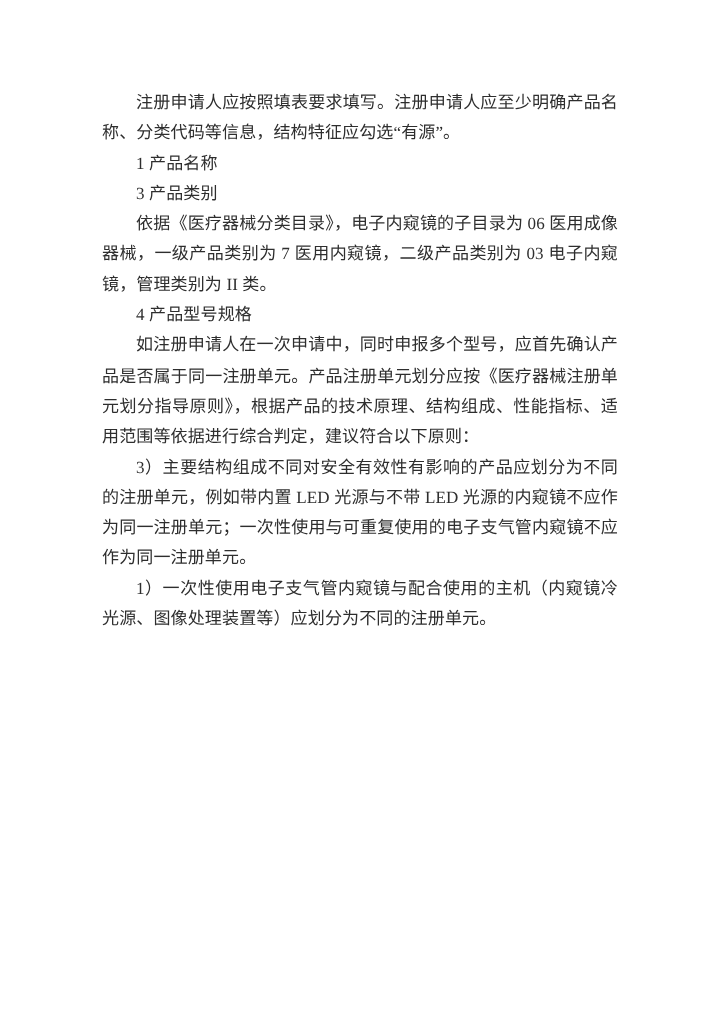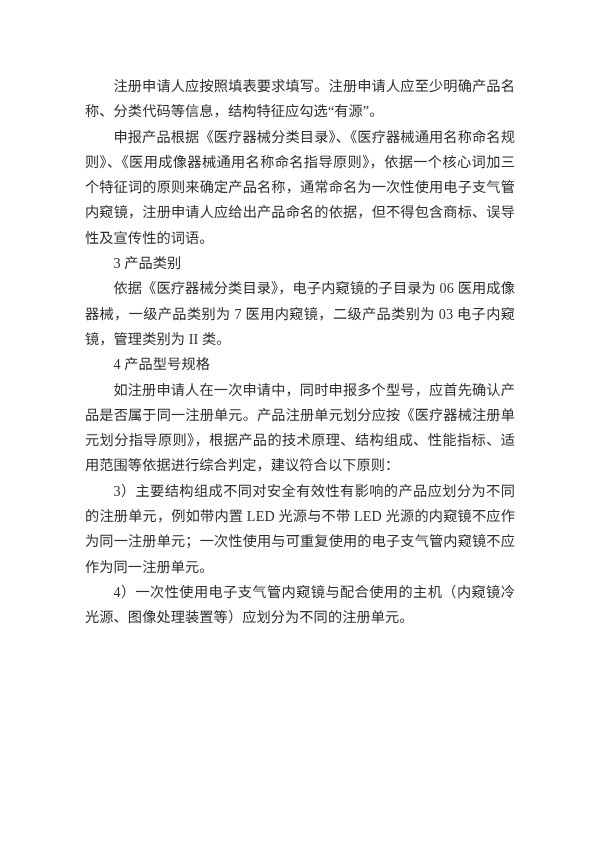--- a/index.html
+++ b/index.html
@@ -34,21 +34,21 @@
     text-indent: 2em;
     word-break: break-all;
   }
 </style>
 </head>
 <body>
 
 <div class="page" lang="zh-CN">
   <div class="content">
     <p>注册申请人应按照填表要求填写。注册申请人应至少明确产品名称、分类代码等信息，结构特征应勾选“有源”。</p>
-    <p>申报产品根据《医疗器械分类目录》、《医疗器械通用名称命名规则》、《医用成像器械通用名称命名指导原则》，依据一个核心词加三个特征词的原则来确定产品名称，通常命名为一次性使用电子支气管内窥镜，注册申请人应给出产品命名的依据，但不得包含商标、误导性及宣传性的词语。</p>
+    <p>1 产品名称</p>
     <p>3 产品类别</p>
     <p>依据《医疗器械分类目录》，电子内窥镜的子目录为 06 医用成像器械，一级产品类别为 7 医用内窥镜，二级产品类别为 03 电子内窥镜，管理类别为 II 类。</p>
     <p>4 产品型号规格</p>
     <p>如注册申请人在一次申请中，同时申报多个型号，应首先确认产品是否属于同一注册单元。产品注册单元划分应按《医疗器械注册单元划分指导原则》，根据产品的技术原理、结构组成、性能指标、适用范围等依据进行综合判定，建议符合以下原则：</p>
     <p>3）主要结构组成不同对安全有效性有影响的产品应划分为不同的注册单元，例如带内置 LED 光源与不带 LED 光源的内窥镜不应作为同一注册单元；一次性使用与可重复使用的电子支气管内窥镜不应作为同一注册单元。</p>
-    <p>4）一次性使用电子支气管内窥镜与配合使用的主机（内窥镜冷光源、图像处理装置等）应划分为不同的注册单元。</p>
+    <p>1）一次性使用电子支气管内窥镜与配合使用的主机（内窥镜冷光源、图像处理装置等）应划分为不同的注册单元。</p>
   </div>
 </div>
 
 </body></html>

